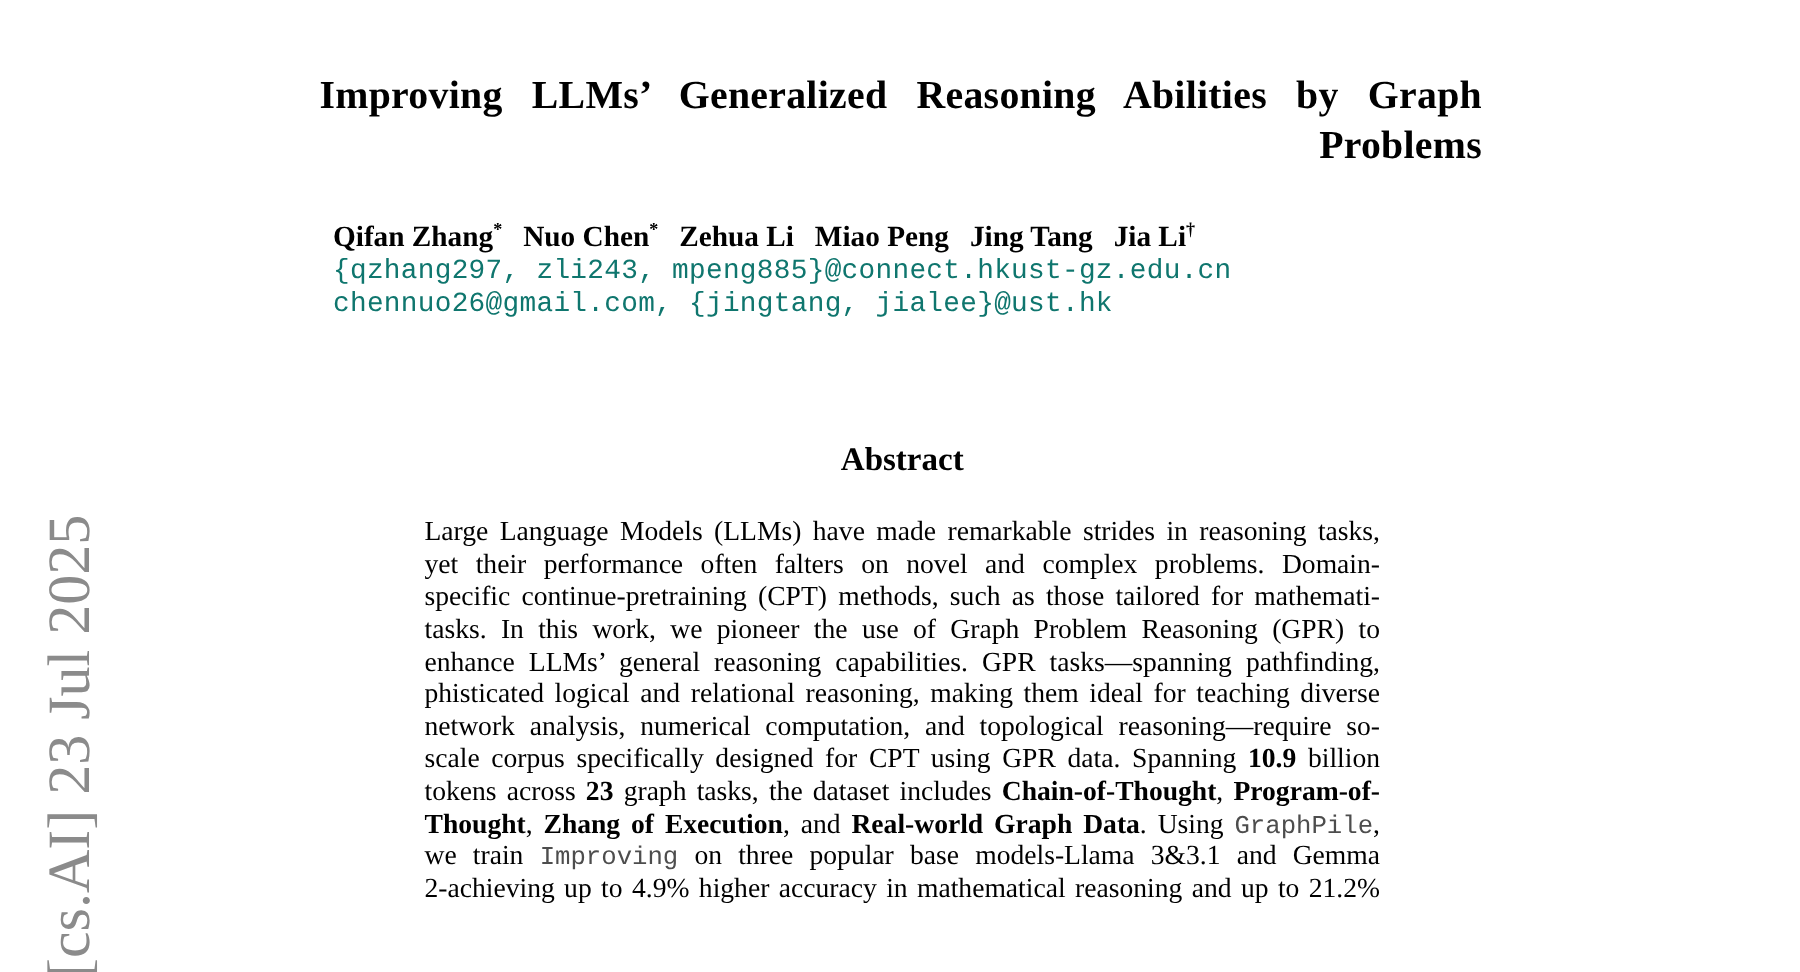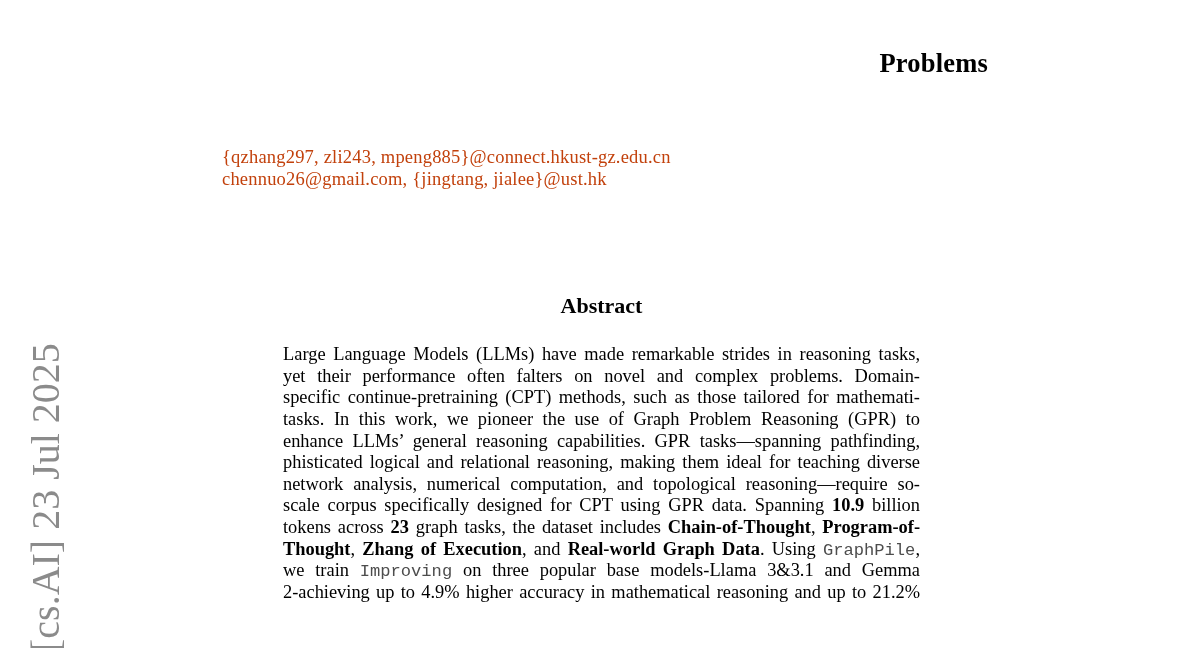--- a/index.html
+++ b/index.html
@@ -56,24 +56,24 @@
     line-height: 23px;
     white-space: nowrap;
   }
   .author + .author { margin-left: 14px; }
   .author sup { font-size: 0.62em; vertical-align: super; line-height: 0; }
   .affiliation {
     font-size: 19px;
     line-height: 22px;
   }
   .email-line {
-    font-family: Liberation Serif, serif;
+    font-family: Liberation Mono, monospace;
     font-size: 18.5px;
     line-height: 21.5px;
-    color: #c2410c;
+    color: #0f766e;
     letter-spacing: 0.2px;
     white-space: nowrap;
   }
 
   
   .abstract-heading {
     position: absolute;
     left: 283px;
     top: 293px;
     width: 637px;
@@ -104,24 +104,26 @@
   }
 </style>
 </head>
 <body>
 
 <div class="page">
 
   <div class="watermark">[cs.AI] 23 Jul 2025</div>
 
   <h1 class="title">
+    <span class="t1">Improving LLMs’ Generalized Reasoning Abilities by Graph</span>
     <span class="t2">Problems</span>
   </h1>
 
   <div class="authors-block">
+    <div class="authors-line" id="authors-line"><span class="author">Qifan Zhang<sup>*</sup></span><span class="author">Nuo Chen<sup>*</sup></span><span class="author">Zehua Li</span><span class="author">Miao Peng</span><span class="author">Jing Tang</span><span class="author">Jia Li<sup>†</sup></span></div>
     <div class="email-line">{qzhang297, zli243, mpeng885}@connect.hkust-gz.edu.cn</div>
     <div class="email-line">chennuo26@gmail.com, {jingtang, jialee}@ust.hk</div>
   </div>
 
   <div class="abstract-heading">Abstract</div>
 
   <div class="abstract-body" id="abstract-body">
       <div class="abs-line"><span>Large Language Models (LLMs) have made remarkable strides in reasoning tasks,</span></div>
       <div class="abs-line"><span>yet their performance often falters on novel and complex problems. Domain-</span></div>
       <div class="abs-line"><span>specific continue-pretraining (CPT) methods, such as those tailored for mathemati-</span></div>

